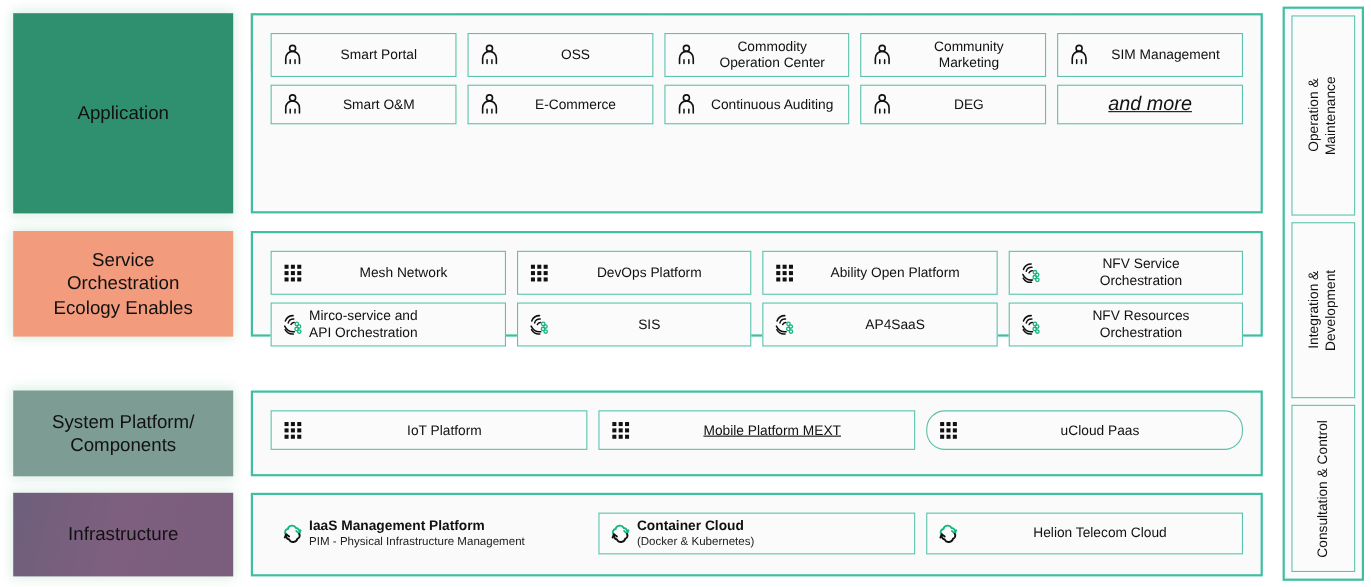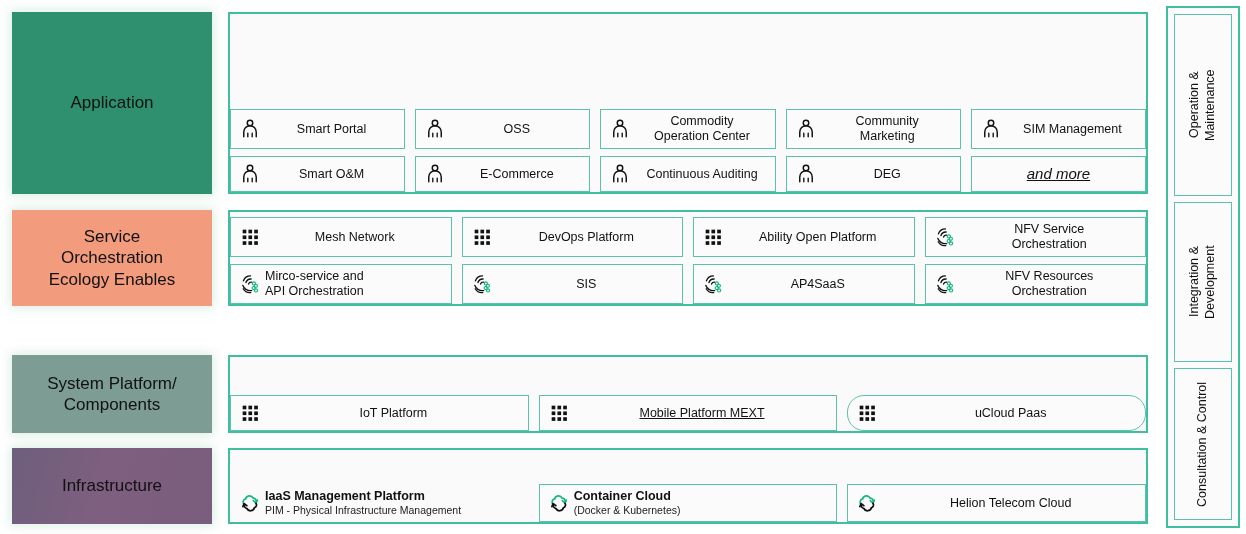--- a/index.html
+++ b/index.html
@@ -50,24 +50,24 @@
   .layer-label.orchestration      { background: #f29b7d; }
   .layer-label.system-platform    { background: #7d9c93; }
   .layer-label.infrastructure     { background: linear-gradient(105deg,#6d5f7c 0%, #7e5f7f 45%, #7a5c7c 100%); }
 
   
   .layer-box {
     flex: 1;
     margin-right: 12px;
     border: 2px solid #3fbfa0;
     background: #fafafa;
-    padding: 0;
+    padding: 16px;
     display: flex;
     flex-direction: column;
-    justify-content: flex-end;
+    justify-content: flex-start;
     gap: 7px;
   }
 
   .grid-row {
     display: flex;
     gap: 10px;
   }
 
   .cell {
     border: 1px solid #5bc3ad;
@@ -83,21 +83,21 @@
 
   .cell .label {
     flex: 1;
     text-align: center;
     line-height: 1.2;
   }
   .cell .label.left-align { text-align: left; }
   .cell .label.italic-underline {
     font-style: italic;
     text-decoration: underline;
-    font-size: 15px;
+    font-size: 18px;
   }
   .cell .label .sub {
     display: block;
     font-size: 10.5px;
     color: #222;
   }
   .cell .label .strong {
     display: block;
     font-weight: bold;
     font-size: 12.5px;

